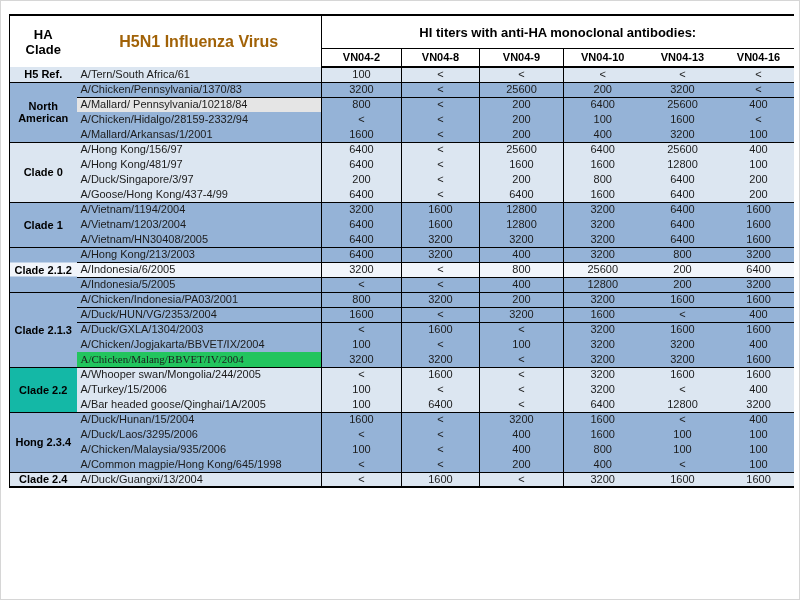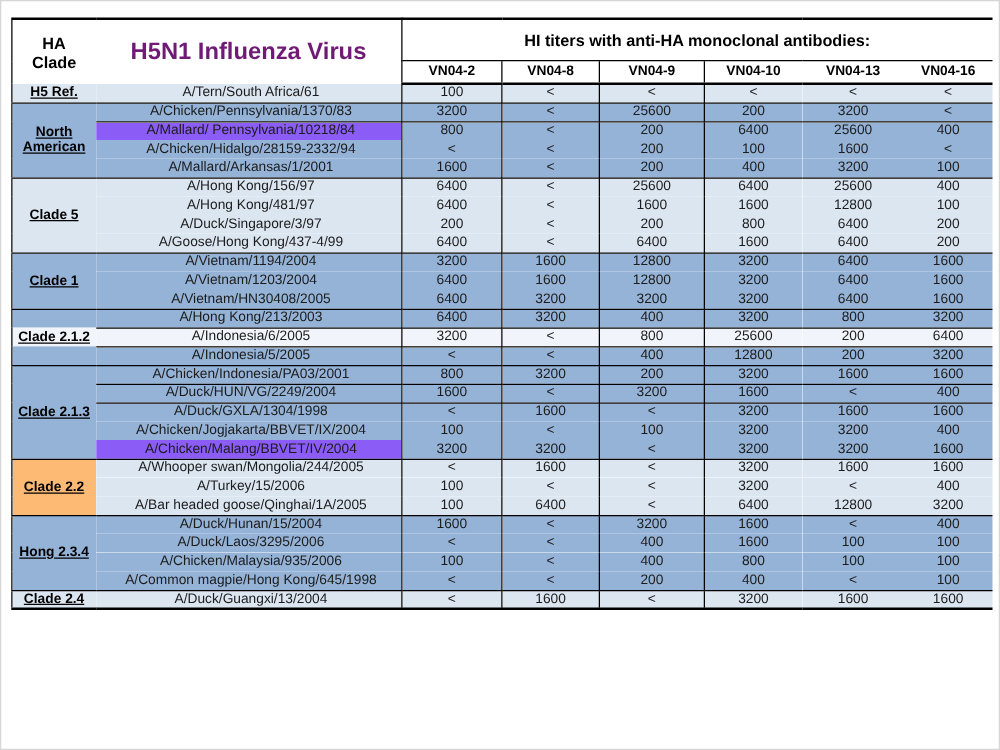--- a/index.html
+++ b/index.html
@@ -3,30 +3,30 @@
 <meta charset="utf-8">
 <style>
   html,body{margin:0;padding:0;background:#fff;}
   body{width:800px;height:600px;font-family:"Liberation Sans",sans-serif;}
   .slide{position:relative;width:798px;height:598px;border:1px solid #d6d6d6;background:#fff;overflow:hidden;}
   .title-block{margin-top:21px;text-align:center;color:#000;font-weight:bold;font-size:14px;line-height:17px;}
   table.hi-table{border-collapse:collapse;table-layout:fixed;margin:13px 0 0 8px;width:784px;
     border-left:1px solid #000;border-top:2px solid #000;border-bottom:2px solid #000;}
   th,td{padding:0;margin:0;overflow:hidden;white-space:nowrap;}
   th.clade-h{font-size:13px;line-height:15px;font-weight:bold;color:#000;white-space:pre-line;vertical-align:middle;}
-  th.virus-h{font-size:19px;font-weight:bold;color:#701a75;border-right:1px solid #000;vertical-align:middle;}
+  th.virus-h{font-size:16px;font-weight:bold;color:#a16207;border-right:1px solid #000;vertical-align:middle;}
   th.hi-h{font-size:13px;font-weight:bold;color:#000;border-bottom:1px solid #000;height:31px;vertical-align:middle;}
   tr.subhead th{font-size:11px;line-height:13px;font-weight:bold;color:#000;height:17px;
     border-bottom:2px solid #000;vertical-align:middle;background:#fff;}
   tr.subhead th.vb{border-right:1px solid #000;}
   tr.mainhead th{height:32px;background:#fff;}
   tbody tr{height:15px;}
   tbody td{font-size:11px;line-height:13px;color:#1c1c1c;text-align:center;vertical-align:middle;}
-  td.c-clade{font-weight:bold;font-size:11px;color:#000;border-bottom:1px solid #000;line-height:12px;white-space:normal;text-decoration:underline;}
-  td.c-virus{text-align:center;padding-left:4px;border-right:1px solid #000;}
+  td.c-clade{font-weight:bold;font-size:11px;color:#000;border-bottom:1px solid #000;line-height:12px;white-space:normal;}
+  td.c-virus{text-align:left;padding-left:4px;border-right:1px solid #000;}
   td.c-t0,td.c-t1,td.c-t2{border-right:1px solid #000;}
   tr.sep td,tr.gend td{border-bottom:1px solid #000;}
   .footnote{margin:10px 0 0 5px;font-family:"Liberation Serif",serif;font-weight:bold;
     font-size:13.5px;color:#000;letter-spacing:-0.1px;white-space:nowrap;}
 </style>
 </head>
 <body>
 
 <div class="slide">
 
@@ -72,21 +72,21 @@
           <td class="c-clade" rowspan="4" style="background: rgb(149, 179, 215);">North American</td>
           <td class="c-virus" style="background: rgb(149, 179, 215);">A/Chicken/Pennsylvania/1370/83</td>
           <td class="c-t0" style="background: rgb(149, 179, 215);">3200</td>
           <td class="c-t1" style="background: rgb(149, 179, 215);">&lt;</td>
           <td class="c-t2" style="background: rgb(149, 179, 215);">25600</td>
           <td class="c-t3" style="background: rgb(149, 179, 215);">200</td>
           <td class="c-t4" style="background: rgb(149, 179, 215);">3200</td>
           <td class="c-t5" style="background: rgb(149, 179, 215);">&lt;</td>
         </tr>
         <tr>
-          <td class="c-virus" style="background: #8b5cf6;">A/Mallard/ Pennsylvania/10218/84</td>
+          <td class="c-virus" style="background: #e5e5e5;">A/Mallard/ Pennsylvania/10218/84</td>
           <td class="c-t0" style="background: rgb(149, 179, 215);">800</td>
           <td class="c-t1" style="background: rgb(149, 179, 215);">&lt;</td>
           <td class="c-t2" style="background: rgb(149, 179, 215);">200</td>
           <td class="c-t3" style="background: rgb(149, 179, 215);">6400</td>
           <td class="c-t4" style="background: rgb(149, 179, 215);">25600</td>
           <td class="c-t5" style="background: rgb(149, 179, 215);">400</td>
         </tr>
         <tr>
           <td class="c-virus" style="background: rgb(149, 179, 215);">A/Chicken/Hidalgo/28159-2332/94</td>
           <td class="c-t0" style="background: rgb(149, 179, 215);">&lt;</td>
@@ -99,21 +99,21 @@
         <tr class="gend">
           <td class="c-virus" style="background: rgb(149, 179, 215);">A/Mallard/Arkansas/1/2001</td>
           <td class="c-t0" style="background: rgb(149, 179, 215);">1600</td>
           <td class="c-t1" style="background: rgb(149, 179, 215);">&lt;</td>
           <td class="c-t2" style="background: rgb(149, 179, 215);">200</td>
           <td class="c-t3" style="background: rgb(149, 179, 215);">400</td>
           <td class="c-t4" style="background: rgb(149, 179, 215);">3200</td>
           <td class="c-t5" style="background: rgb(149, 179, 215);">100</td>
         </tr>
         <tr>
-          <td class="c-clade" rowspan="4" style="background: rgb(220, 230, 241);">Clade 5</td>
+          <td class="c-clade" rowspan="4" style="background: rgb(220, 230, 241);">Clade 0</td>
           <td class="c-virus" style="background: rgb(220, 230, 241);">A/Hong Kong/156/97</td>
           <td class="c-t0" style="background: rgb(220, 230, 241);">6400</td>
           <td class="c-t1" style="background: rgb(220, 230, 241);">&lt;</td>
           <td class="c-t2" style="background: rgb(220, 230, 241);">25600</td>
           <td class="c-t3" style="background: rgb(220, 230, 241);">6400</td>
           <td class="c-t4" style="background: rgb(220, 230, 241);">25600</td>
           <td class="c-t5" style="background: rgb(220, 230, 241);">400</td>
         </tr>
         <tr>
           <td class="c-virus" style="background: rgb(220, 230, 241);">A/Hong Kong/481/97</td>
@@ -202,57 +202,57 @@
           <td class="c-clade" rowspan="5" style="background: rgb(149, 179, 215);">Clade 2.1.3</td>
           <td class="c-virus" style="background: rgb(149, 179, 215);">A/Chicken/Indonesia/PA03/2001</td>
           <td class="c-t0" style="background: rgb(149, 179, 215);">800</td>
           <td class="c-t1" style="background: rgb(149, 179, 215);">3200</td>
           <td class="c-t2" style="background: rgb(149, 179, 215);">200</td>
           <td class="c-t3" style="background: rgb(149, 179, 215);">3200</td>
           <td class="c-t4" style="background: rgb(149, 179, 215);">1600</td>
           <td class="c-t5" style="background: rgb(149, 179, 215);">1600</td>
         </tr>
         <tr class="sep">
-          <td class="c-virus" style="background: rgb(149, 179, 215);">A/Duck/HUN/VG/2249/2004</td>
+          <td class="c-virus" style="background: rgb(149, 179, 215);">A/Duck/HUN/VG/2353/2004</td>
           <td class="c-t0" style="background: rgb(149, 179, 215);">1600</td>
           <td class="c-t1" style="background: rgb(149, 179, 215);">&lt;</td>
           <td class="c-t2" style="background: rgb(149, 179, 215);">3200</td>
           <td class="c-t3" style="background: rgb(149, 179, 215);">1600</td>
           <td class="c-t4" style="background: rgb(149, 179, 215);">&lt;</td>
           <td class="c-t5" style="background: rgb(149, 179, 215);">400</td>
         </tr>
         <tr>
-          <td class="c-virus" style="background: rgb(149, 179, 215);">A/Duck/GXLA/1304/1998</td>
+          <td class="c-virus" style="background: rgb(149, 179, 215);">A/Duck/GXLA/1304/2003</td>
           <td class="c-t0" style="background: rgb(149, 179, 215);">&lt;</td>
           <td class="c-t1" style="background: rgb(149, 179, 215);">1600</td>
           <td class="c-t2" style="background: rgb(149, 179, 215);">&lt;</td>
           <td class="c-t3" style="background: rgb(149, 179, 215);">3200</td>
           <td class="c-t4" style="background: rgb(149, 179, 215);">1600</td>
           <td class="c-t5" style="background: rgb(149, 179, 215);">1600</td>
         </tr>
         <tr>
           <td class="c-virus" style="background: rgb(149, 179, 215); margin-left: 16px;">A/Chicken/Jogjakarta/BBVET/IX/2004</td>
           <td class="c-t0" style="background: rgb(149, 179, 215);">100</td>
           <td class="c-t1" style="background: rgb(149, 179, 215);">&lt;</td>
           <td class="c-t2" style="background: rgb(149, 179, 215);">100</td>
           <td class="c-t3" style="background: rgb(149, 179, 215);">3200</td>
           <td class="c-t4" style="background: rgb(149, 179, 215);">3200</td>
           <td class="c-t5" style="background: rgb(149, 179, 215);">400</td>
         </tr>
         <tr class="gend">
-          <td class="c-virus" style="background: #8b5cf6;">A/Chicken/Malang/BBVET/IV/2004</td>
+          <td class="c-virus" style="background: #22c55e; font-family: Liberation Serif, serif;">A/Chicken/Malang/BBVET/IV/2004</td>
           <td class="c-t0" style="background: rgb(149, 179, 215);">3200</td>
           <td class="c-t1" style="background: rgb(149, 179, 215);">3200</td>
           <td class="c-t2" style="background: rgb(149, 179, 215);">&lt;</td>
           <td class="c-t3" style="background: rgb(149, 179, 215);">3200</td>
           <td class="c-t4" style="background: rgb(149, 179, 215);">3200</td>
           <td class="c-t5" style="background: rgb(149, 179, 215);">1600</td>
         </tr>
         <tr>
-          <td class="c-clade" rowspan="3" style="background: #fdba74;">Clade 2.2</td>
+          <td class="c-clade" rowspan="3" style="background: #14b8a6;">Clade 2.2</td>
           <td class="c-virus" style="background: rgb(220, 230, 241); margin-left: 36px;">A/Whooper swan/Mongolia/244/2005</td>
           <td class="c-t0" style="background: rgb(220, 230, 241);">&lt;</td>
           <td class="c-t1" style="background: rgb(220, 230, 241);">1600</td>
           <td class="c-t2" style="background: rgb(220, 230, 241);">&lt;</td>
           <td class="c-t3" style="background: rgb(220, 230, 241);">3200</td>
           <td class="c-t4" style="background: rgb(220, 230, 241);">1600</td>
           <td class="c-t5" style="background: rgb(220, 230, 241);">1600</td>
         </tr>
         <tr>
           <td class="c-virus" style="background: rgb(220, 230, 241);">A/Turkey/15/2006</td>

